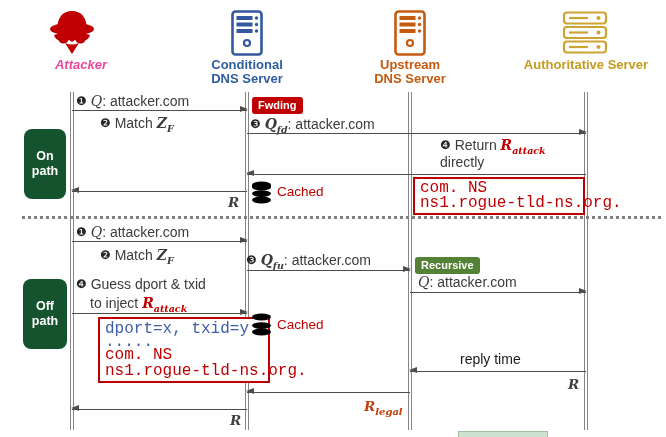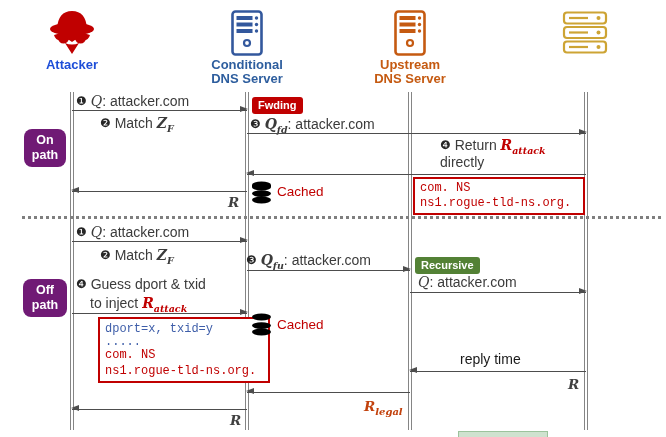--- a/index.html
+++ b/index.html
@@ -22,25 +22,25 @@
   .math{font-family:"DejaVu Serif",serif;font-style:italic;}
   .mbold{font-family:"DejaVu Serif",serif;font-style:italic;font-weight:bold;}
   sub{font-size:9.5px;}
   .right{}
   .red{color:#C00000;}
   .blue-t{color:#3E5EA9;}
   
   .badge{position:absolute;background:#C00000;color:#fff;font-weight:bold;font-size:11px;
          padding:2px 6px 3px 6px;border-radius:3px;white-space:nowrap;line-height:12px;}
   .badge.green{background:#538135;}
-  .pathbadge{position:absolute;background:#701a75;color:#fff;font-weight:bold;font-size:12.5px;
-             text-align:center;border-radius:8px;padding:4px 6px;line-height:15px;}
+  .pathbadge{position:absolute;background:#14532d;color:#fff;font-weight:bold;font-size:12.5px;
+             text-align:center;border-radius:8px;padding:20px 6px;line-height:15px;}
   
   .redbox{position:absolute;border:2px solid #C00000;background:#fff;
-          font-family:"Liberation Mono","DejaVu Sans Mono",monospace;font-size:12px;
+          font-family:"Liberation Mono","DejaVu Sans Mono",monospace;font-size:16px;
           line-height:15px;padding:2px 5px;white-space:nowrap;color:#C00000;}
   .divider{position:absolute;height:3px;
            background:repeating-linear-gradient(90deg,#7f7f7f 0 3px,transparent 3px 6px);}
   .rlabel{position:absolute;font-family:"DejaVu Serif",serif;font-style:italic;font-weight:bold;
           font-size:13.5px;color:#404040;white-space:nowrap;}
   .cached-txt{position:absolute;color:#C00000;font-size:13.5px;white-space:nowrap;}
   .greenstub{position:absolute;background:#CFE2CF;border:1px solid #9CC39C;border-bottom:none;}
 </style>
 </head>
 <body>
@@ -50,21 +50,21 @@
   <div class="abs" style="left:48px;top:8px;">
     <svg width="48" height="47" viewBox="0 0 48 47">
       <ellipse cx="24" cy="21" rx="22" ry="6.5" fill="#C00000"></ellipse>
       <path d="M9,21 Q10,3 24,3 Q38,3 39,21 Z" fill="#C00000"></path>
       <path d="M6,27 Q14,24 24,24 Q34,24 42,27 Q40,34 33,32 Q28,30.5 24,34 Q20,30.5 15,32 Q8,34 6,27 Z" fill="#C00000"></path>
       <circle cx="15.5" cy="30" r="5.5" fill="#C00000"></circle>
       <circle cx="32.5" cy="30" r="5.5" fill="#C00000"></circle>
       <path d="M24,46 L17,35 Q24,38 31,35 Z" fill="#C00000"></path>
     </svg>
   </div>
-  <div class="actor-label" style="left:22px;top:58px;width:100px;color:#1d4ed8;">Attacker</div>
+  <div class="actor-label" style="left:31px;top:58px;width:100px;color:#ec4899;font-style:italic;">Attacker</div>
 
   <div class="abs" style="left:231px;top:10px;">
     <svg width="32" height="46" viewBox="0 0 32 46">
       <rect x="1.5" y="1.5" width="29" height="43" rx="3" fill="none" stroke="#33589D" stroke-width="2.6"></rect>
       <rect x="5.5" y="6" width="16" height="4" fill="#33589D"></rect>
       <rect x="5.5" y="12.5" width="16" height="4" fill="#33589D"></rect>
       <rect x="5.5" y="19" width="16" height="4" fill="#33589D"></rect>
       <circle cx="25.5" cy="8" r="1.7" fill="#33589D"></circle>
       <circle cx="25.5" cy="14.5" r="1.7" fill="#33589D"></circle>
       <circle cx="25.5" cy="21" r="1.7" fill="#33589D"></circle>
@@ -102,20 +102,21 @@
         <line x1="7" y1="7" x2="26" y2="7"></line>
         <line x1="7" y1="21.5" x2="26" y2="21.5"></line>
         <line x1="7" y1="36" x2="26" y2="36"></line>
       </g>
       <circle cx="36.5" cy="7" r="2" fill="#CDA434"></circle>
       <circle cx="36.5" cy="21.5" r="2" fill="#CDA434"></circle>
       <circle cx="36.5" cy="36" r="2" fill="#CDA434"></circle>
     </svg>
   </div>
   <div class="actor-label" style="left:516px;top:58px;width:140px;color:#C49B1D;">
+    <div>Authoritative Server</div>
   </div>
 
   <div class="lifeline" style="left:70px;"></div>
   <div class="lifeline" style="left:245px;"></div>
   <div class="lifeline" style="left:408px;"></div>
   <div class="lifeline" style="left:584px;"></div>
 
   <div class="pathbadge" style="left:24px;top:129px;width:30px;">
     <div>On</div>
     <div>path</div>

